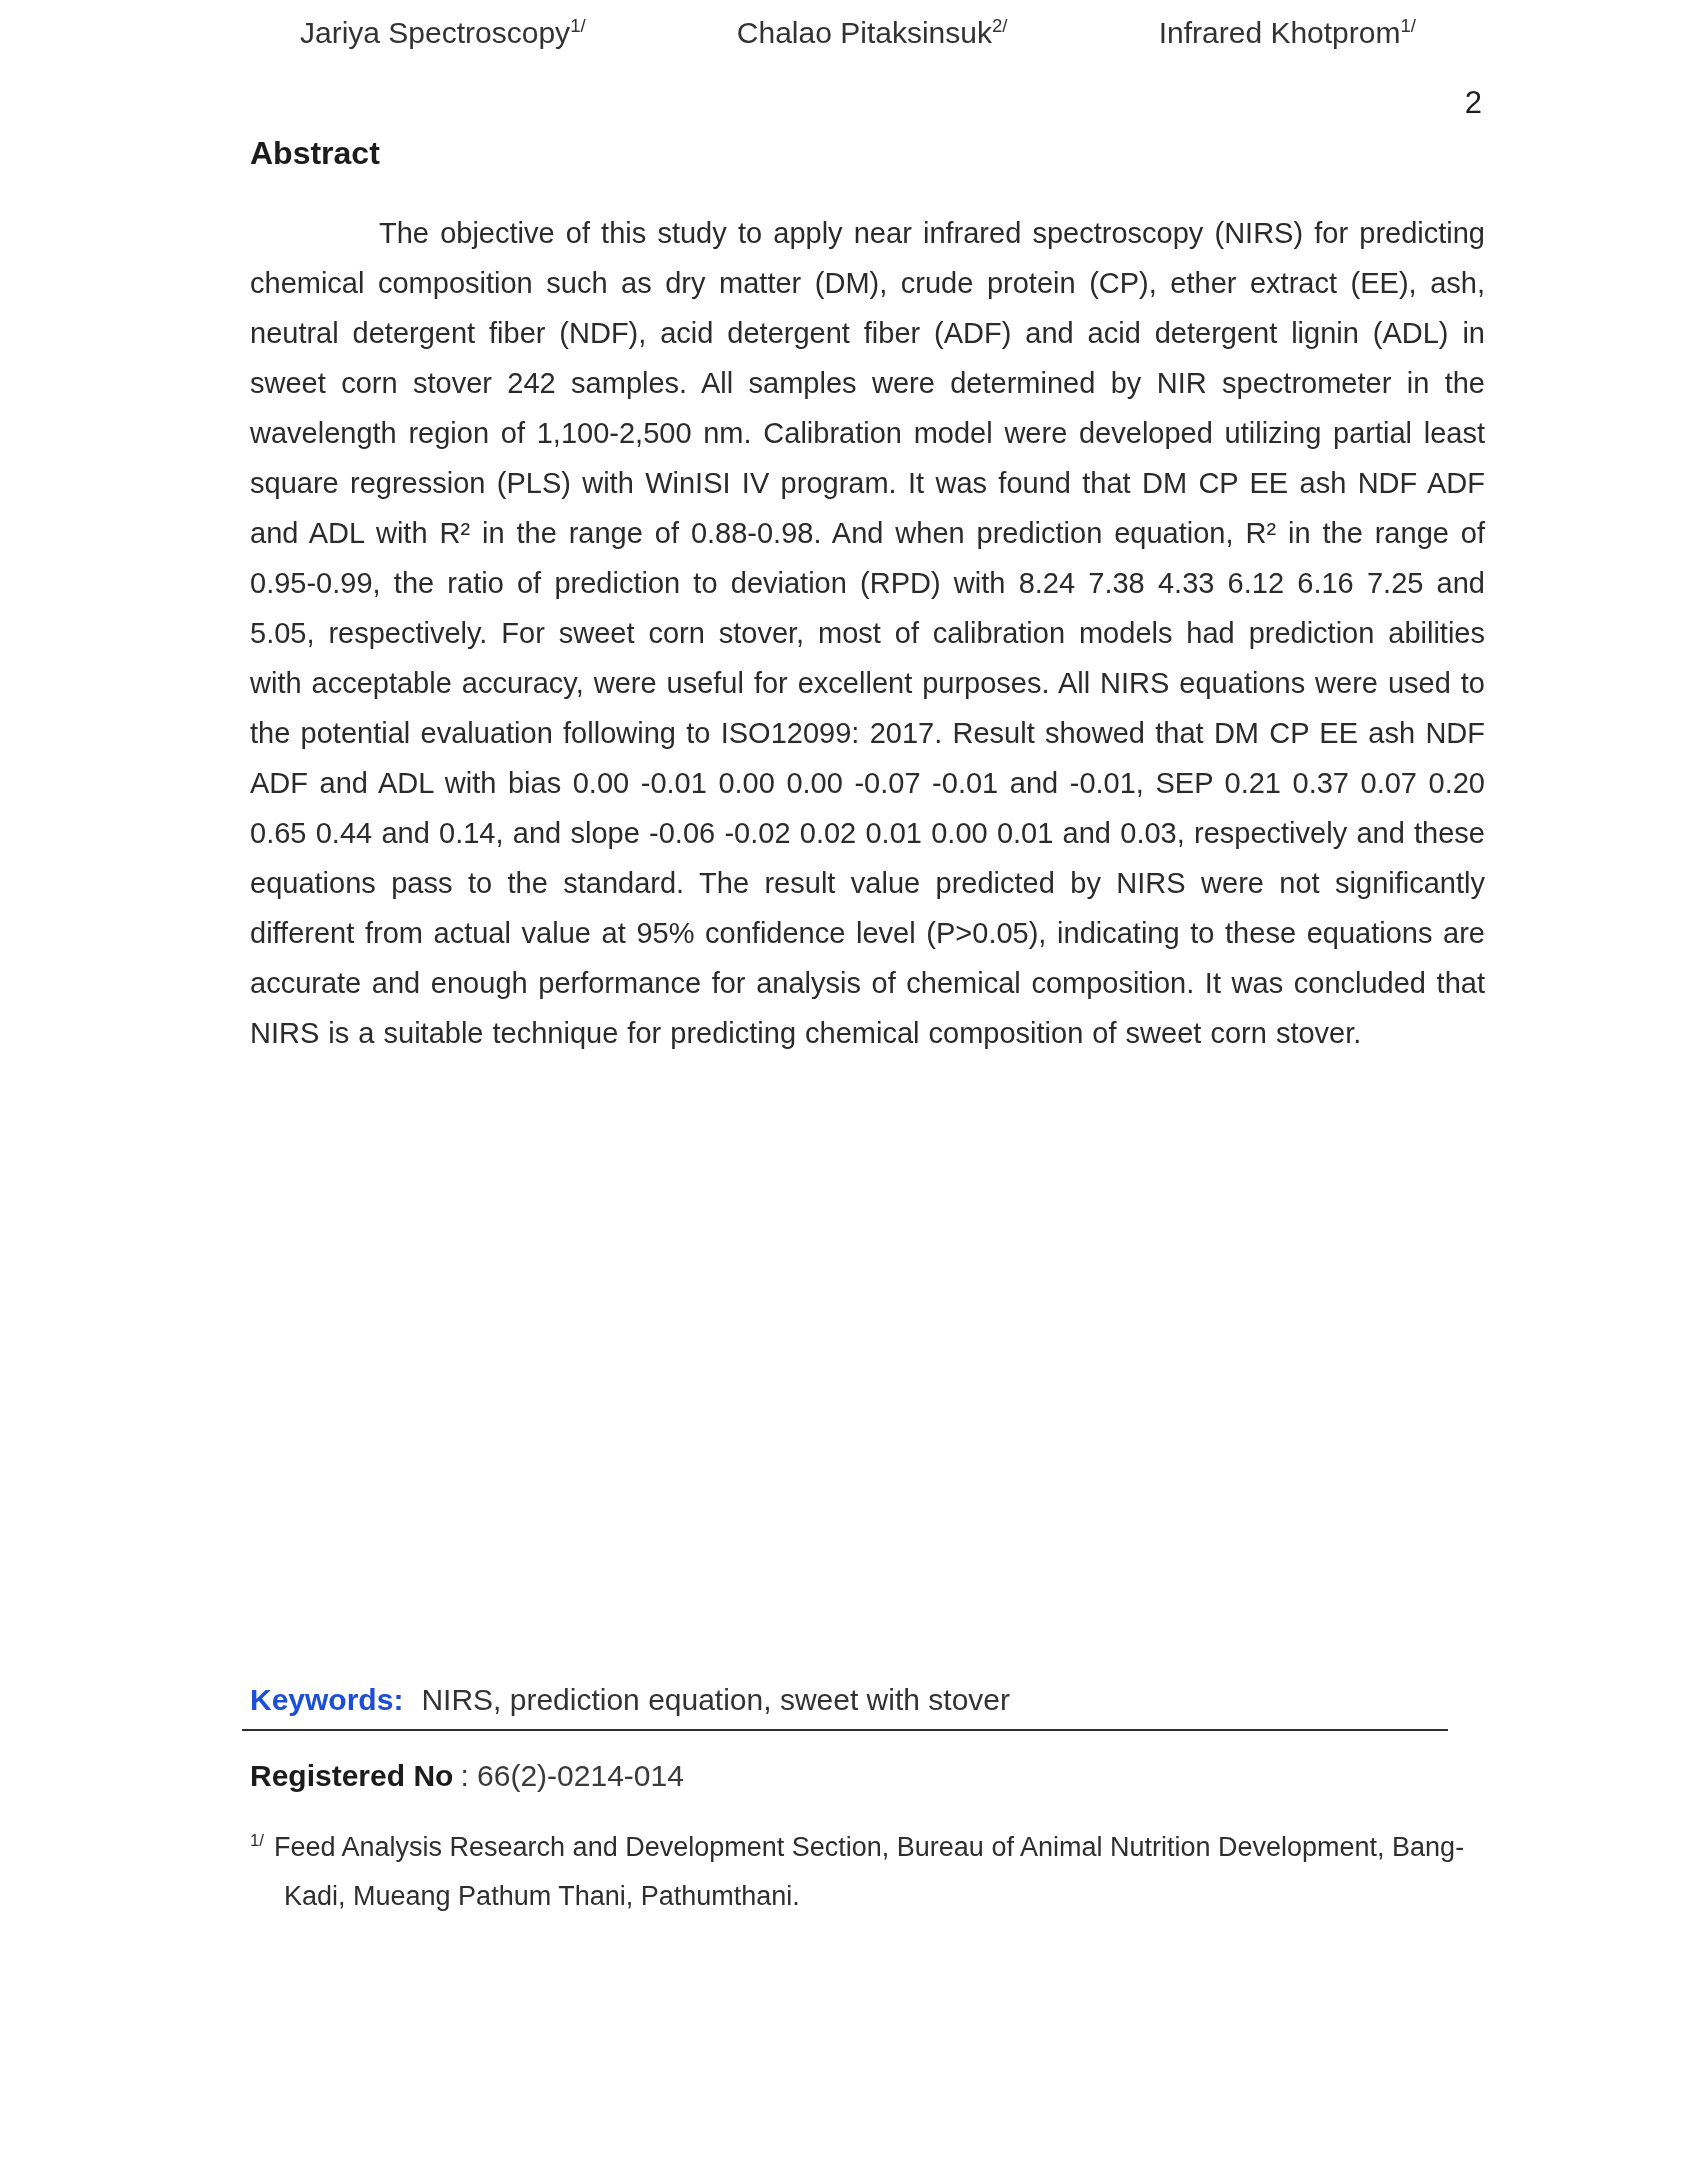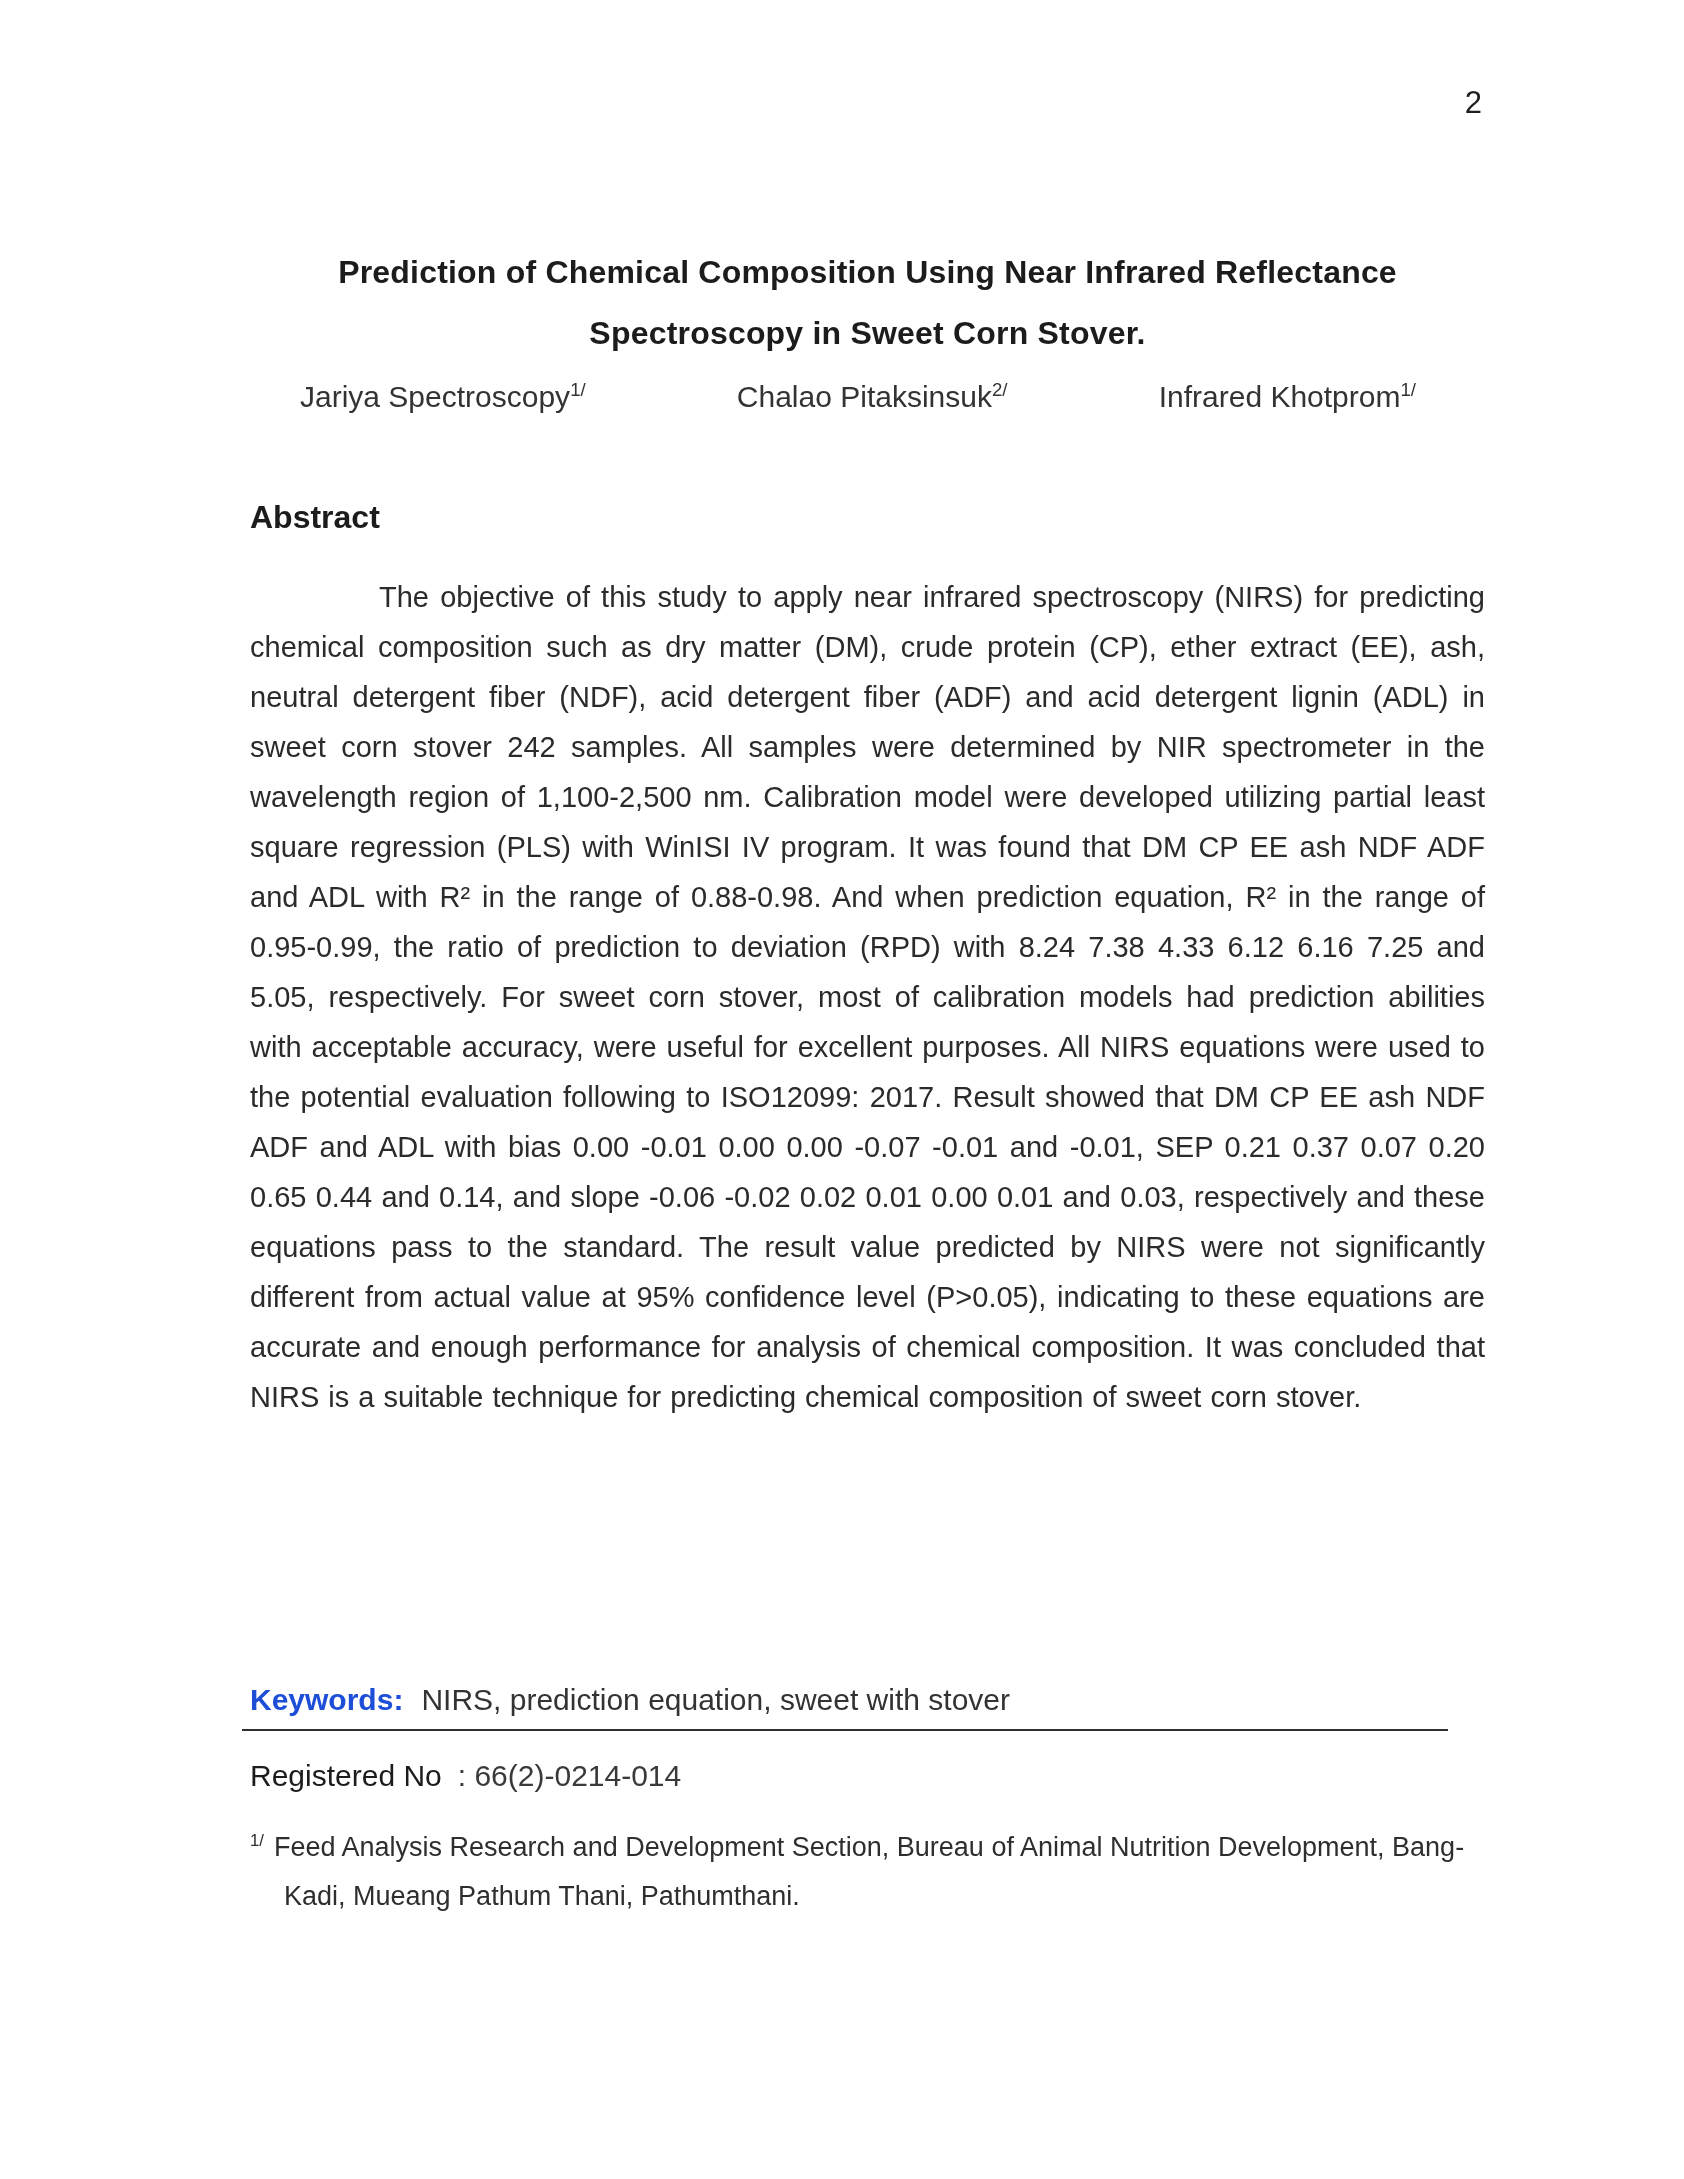--- a/index.html
+++ b/index.html
@@ -83,21 +83,21 @@
     border-top: 2px solid #2f2f2f;
     margin-top: 9px;
     margin-left: -8px;
     width: 1206px;
   }
   .registered {
     margin-top: 28px;
     font-size: 30px;
     color: #3a3a3a;
   }
-  .registered .label { font-weight: 400; color: #1c1c1c; margin-right: 16px; }
+  .registered .label { font-weight: 700; color: #1c1c1c; margin-right: 7px; }
   .footnotes {
     margin-top: 30px;
     font-size: 27px;
     line-height: 49px;
     color: #2e2e2e;
   }
   .footnote {
     padding-left: 34px;
     text-indent: -34px;
     margin-bottom: 1px;
@@ -111,21 +111,20 @@
 </style>
 </head>
 <body>
 
 <div class="page">
 
   <div class="page-number">2</div>
 
   <div class="content">
 
-    <h1 class="title">Prediction of Chemical Composition Using Near Infrared Reflectance Spectroscopy in Sweet Corn Stover.</h1>
 
     <div class="authors">
       <span class="author"><span>Jariya Spectroscopy</span><sup>1/</sup></span>
       <span class="author"><span>Chalao Pitaksinsuk</span><sup>2/</sup></span>
       <span class="author"><span>Infrared Khotprom</span><sup>1/</sup></span>
     </div>
 
     <h2 class="abstract-heading">Abstract</h2>
 
     <p class="abstract-text">The objective of this study to apply near infrared spectroscopy (NIRS) for predicting chemical composition such as dry matter (DM), crude protein (CP), ether extract (EE), ash, neutral detergent fiber (NDF), acid detergent fiber (ADF) and acid detergent lignin (ADL) in sweet corn stover 242 samples. All samples were determined by NIR spectrometer in the wavelength region of 1,100-2,500 nm. Calibration model were developed utilizing partial least square regression (PLS) with WinISI IV program. It was found that DM CP EE ash NDF ADF and ADL with R² in the range of 0.88-0.98. And when prediction equation, R² in the range of 0.95-0.99, the ratio of prediction to deviation (RPD)  with 8.24 7.38 4.33 6.12 6.16 7.25 and 5.05, respectively. For sweet corn stover, most of calibration models had prediction abilities with acceptable accuracy, were useful for excellent purposes. All NIRS equations were used to the potential evaluation following to ISO12099: 2017. Result showed that DM CP EE ash NDF ADF and ADL with bias 0.00 -0.01 0.00 0.00 -0.07 -0.01 and -0.01, SEP 0.21 0.37 0.07 0.20 0.65 0.44 and 0.14, and slope -0.06 -0.02 0.02 0.01 0.00 0.01 and 0.03, respectively and these equations pass to the standard. The result value predicted by NIRS were not significantly different from actual value at 95% confidence level (P&gt;0.05), indicating to these equations are accurate and enough performance for analysis of chemical composition. It was concluded that NIRS is a suitable technique for predicting chemical composition of sweet corn stover.</p>

